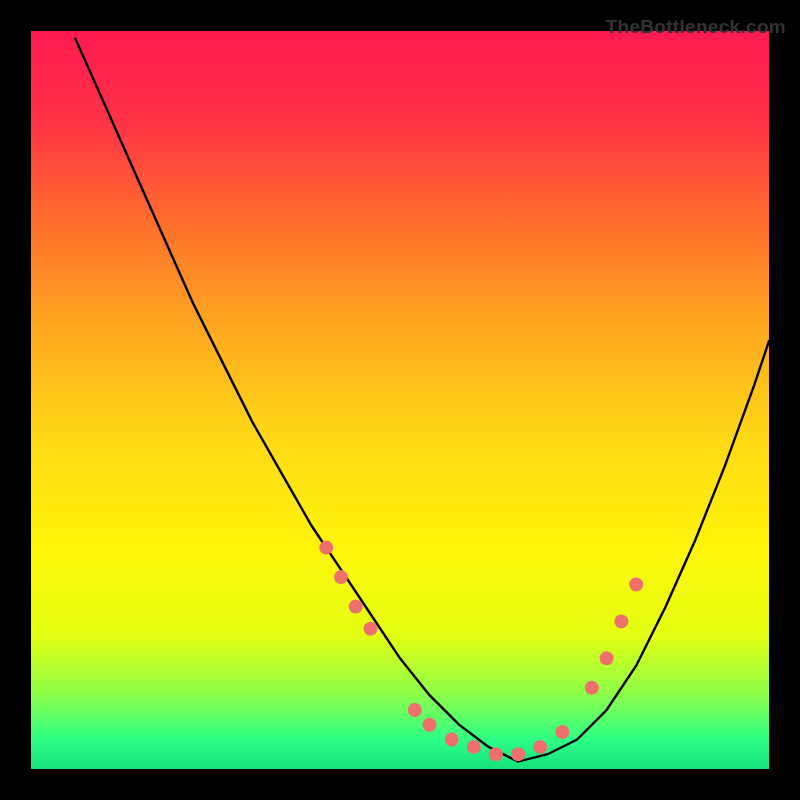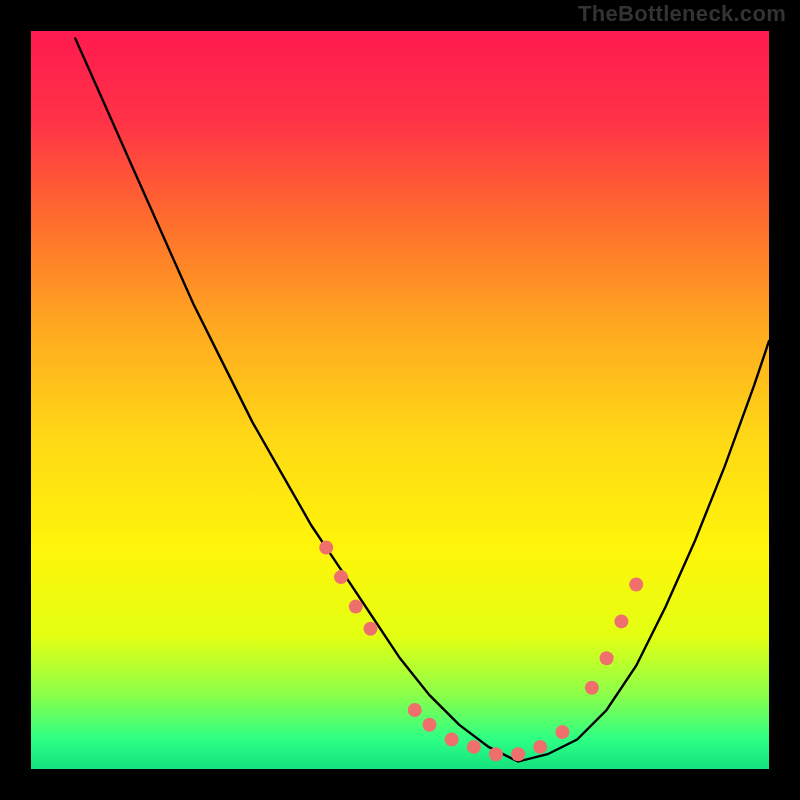--- a/index.html
+++ b/index.html
@@ -12,24 +12,24 @@
     font-family: Arial, Helvetica, sans-serif;
   }
   .frame {
     width: 800px;
     height: 800px;
     background: #000000;
     position: relative;
   }
   .watermark {
     position: absolute;
-    top: 1px;
+    top: 16px;
     right: 14px;
     color: #333333;
-    font-size: 22px;
+    font-size: 19px;
     font-weight: 600;
     letter-spacing: 0.3px;
     z-index: 5;
   }
   svg {
     display: block;
   }
 </style>
 </head>
 <body>

